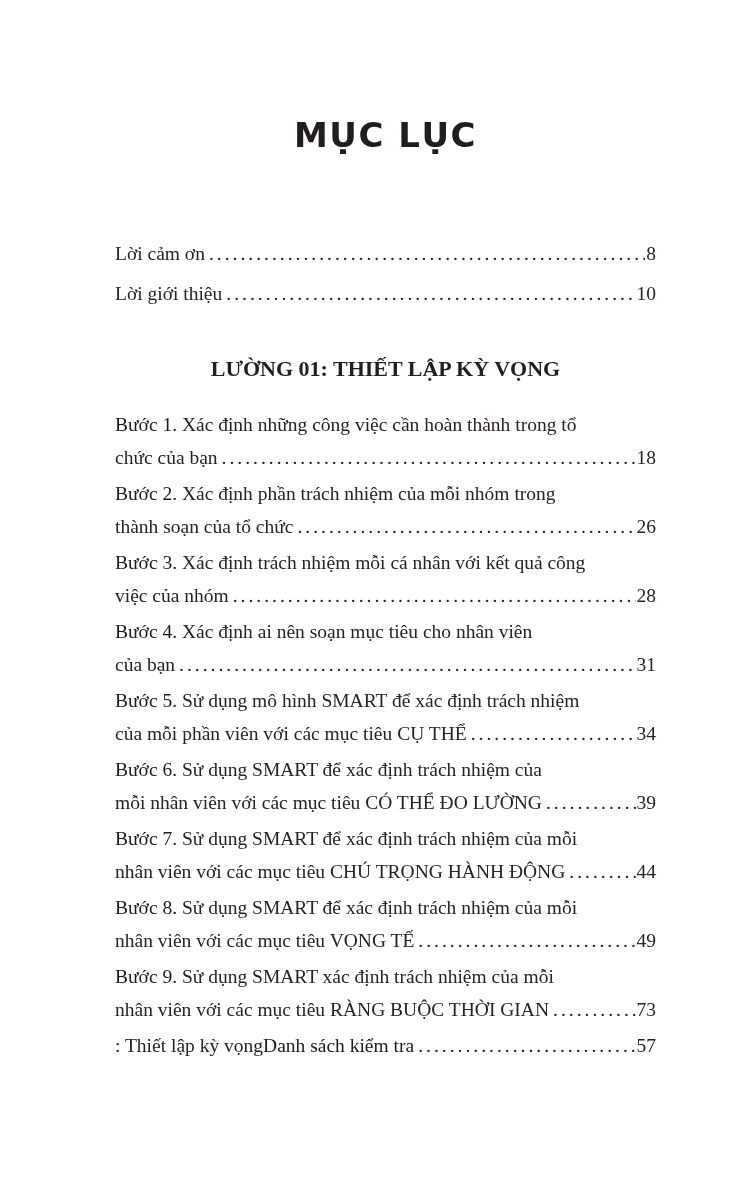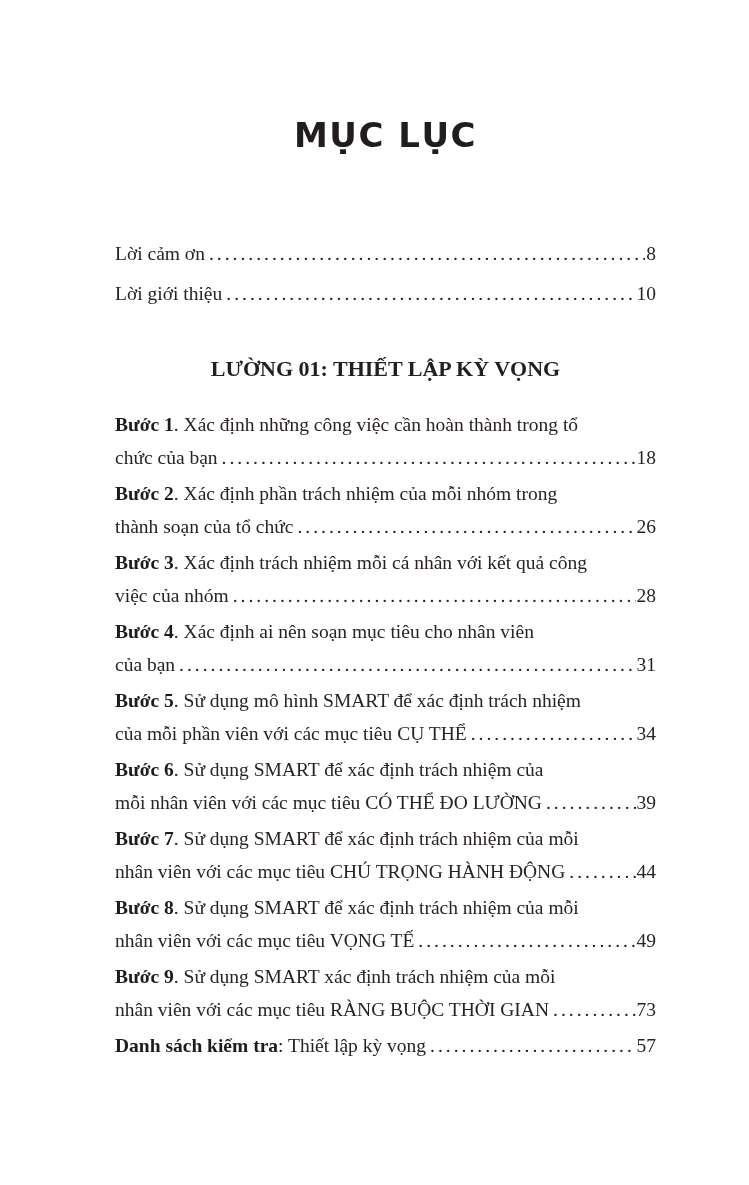--- a/index.html
+++ b/index.html
@@ -56,21 +56,21 @@
   }
   .toc-line {
     display: flex;
     align-items: baseline;
   }
   .toc-line .txt {
     flex: 0 0 auto;
     white-space: nowrap;
   }
   .b {
-    font-weight: bold;
+    font-weight: normal;
     color: #1f1b1b;
   }
   .leader {
     flex: 1 1 auto;
     min-width: 0;
     overflow: hidden;
     white-space: nowrap;
     letter-spacing: 3px;
     margin: 0 1px 0 4px;
   }
@@ -181,21 +181,21 @@
     <div class="entry">
       <div class="l1"><span class="b">Bước 9</span><span class="txt">. Sử dụng SMART xác định trách nhiệm của mỗi</span></div>
       <div class="toc-line">
         <span class="txt">nhân viên với các mục tiêu RÀNG BUỘC THỜI GIAN</span>
         <span class="leader"></span>
         <span class="pg">73</span>
       </div>
     </div>
 
     <div class="toc-line">
-      <span class="txt b">Danh sách kiểm tra</span>
-        <span class="txt">: Thiết lập kỳ vọng</span>
+      <span class="txt">: Thiết lập kỳ vọng</span>
+        <span class="txt b">Danh sách kiểm tra</span>
       <span class="leader"></span>
       <span class="pg">57</span>
     </div>
 
   </div>
 
 </div>
 
 </body></html>

